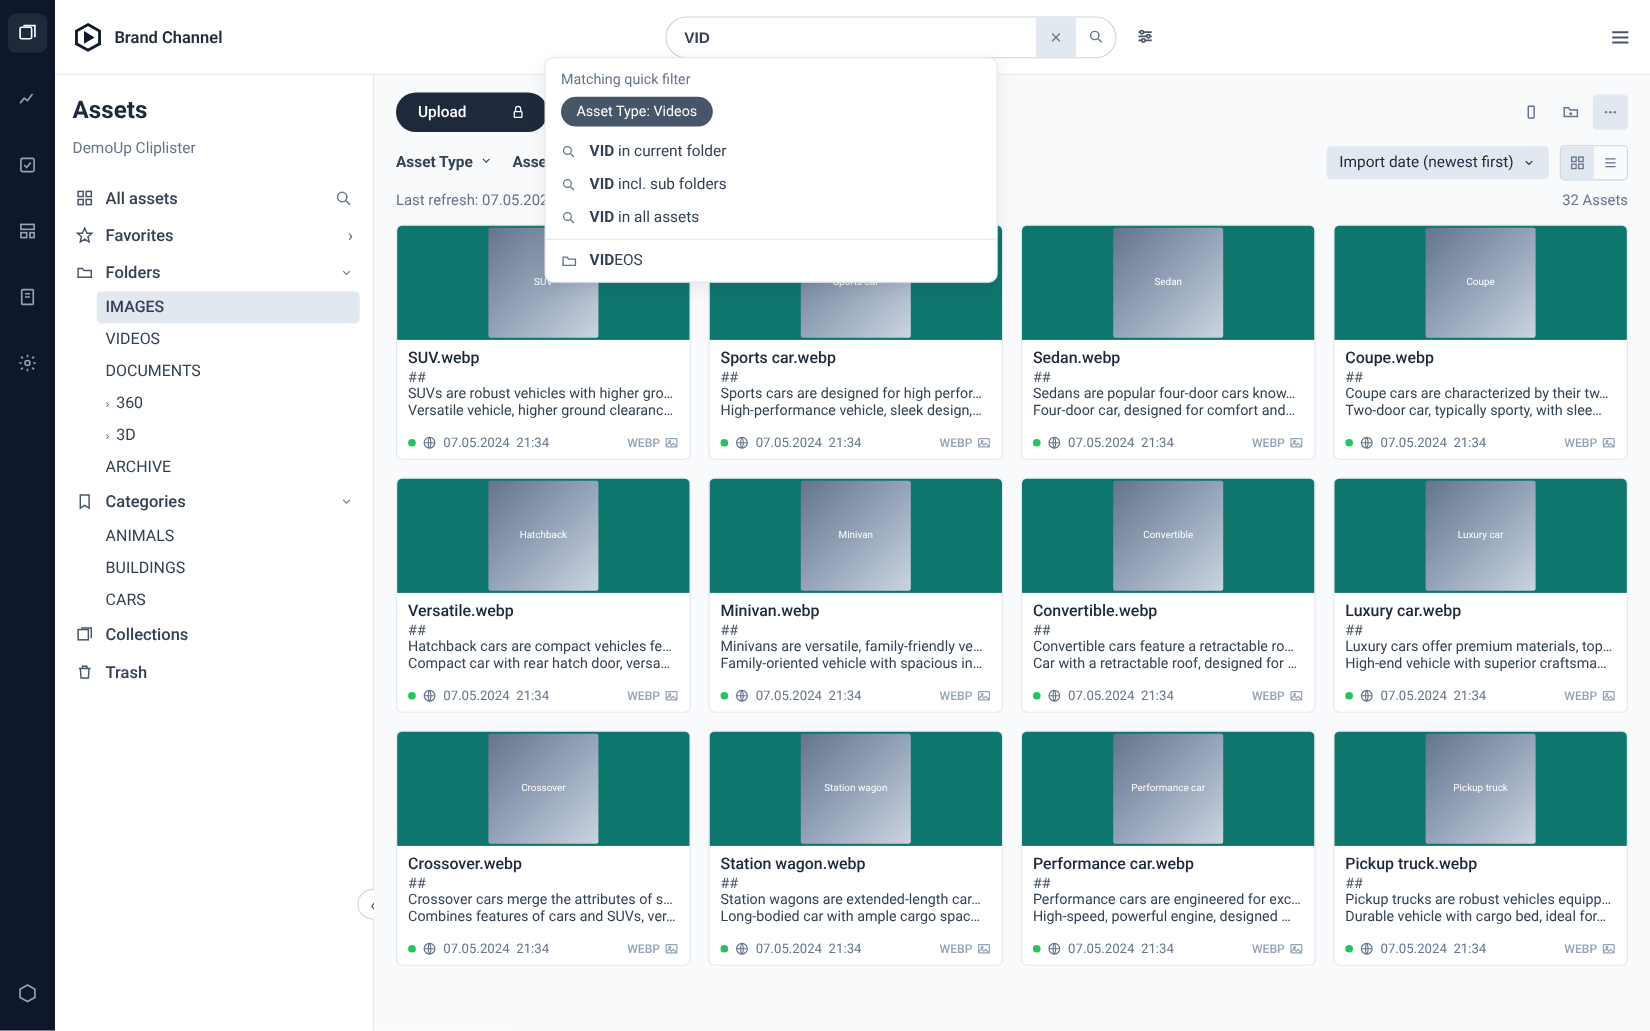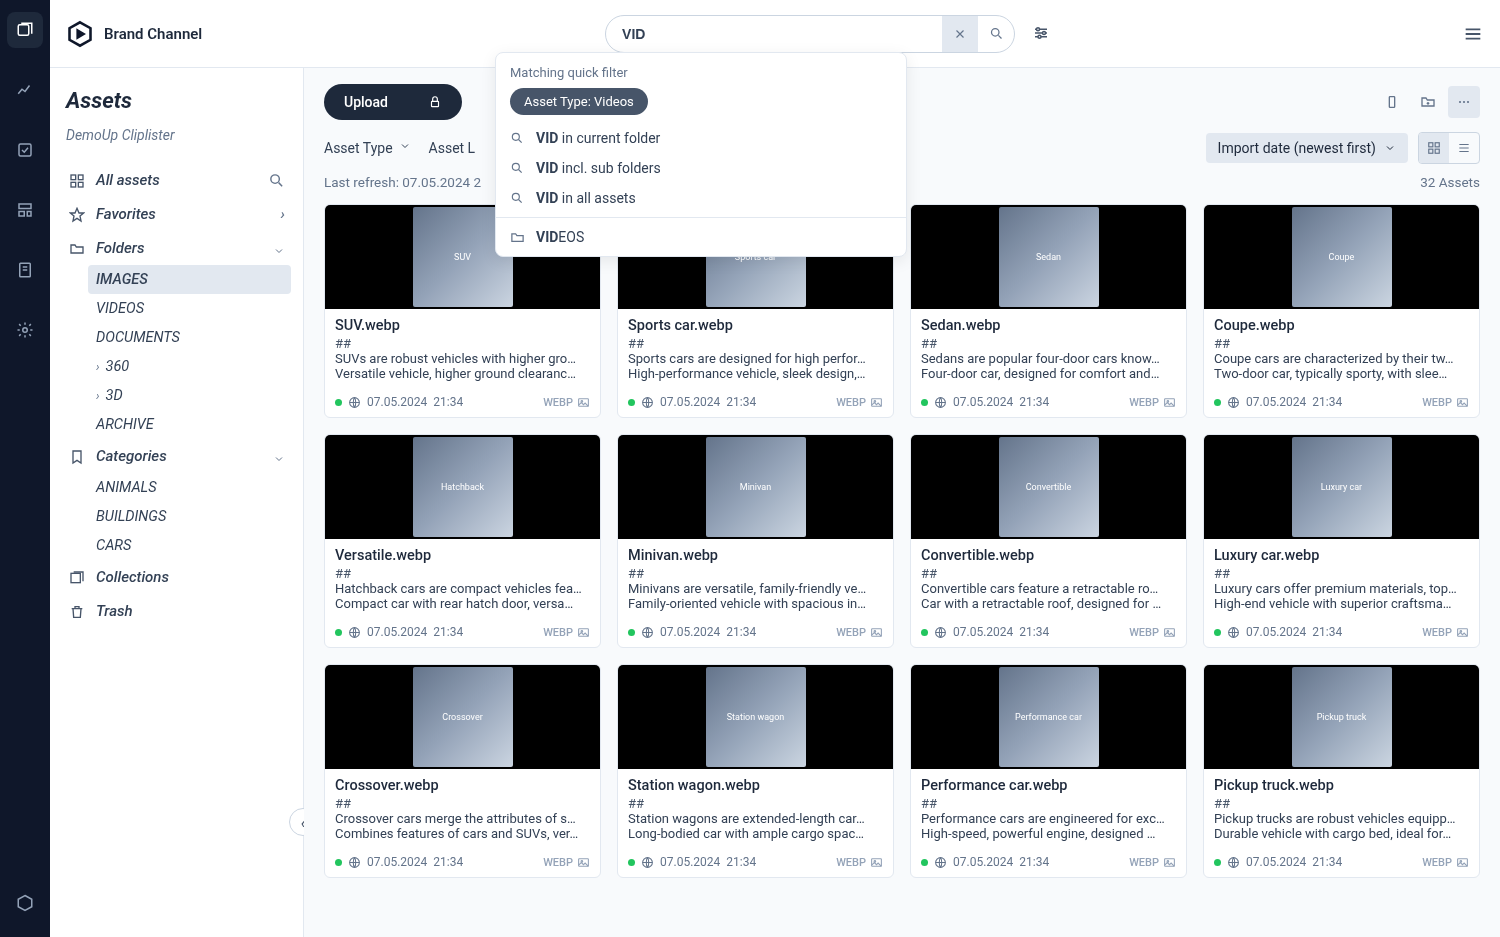--- a/index.html
+++ b/index.html
@@ -15,49 +15,49 @@
 .logo-icon { width: 28px; height: 28px; }
 .search-wrap { flex: 1; display: flex; justify-content: center; position: relative; }
 .search-box { width: 410px; display: flex; align-items: center; border: 1px solid #cbd5e1; border-radius: 22px; overflow: hidden; position: relative; }
 .search-input { flex: 1; border: none; outline: none; padding: 8px 16px; font-size: 14px; font-weight: 600; color: #334155; background: transparent; }
 .search-btn-group { display: flex; }
 .search-btn { width: 36px; height: 36px; display: flex; align-items: center; justify-content: center; cursor: pointer; color: #64748b; }
 .search-btn.clear { background: #e2e8f0; }
 .filter-icon { width: 36px; height: 36px; display: flex; align-items: center; justify-content: center; color: #475569; cursor: pointer; margin-left: 8px; }
 .menu-icon { color: #475569; cursor: pointer; }
 .body { flex: 1; display: flex; overflow: hidden; }
-.sidebar { width: 254px; border-right: 1px solid #e2e8f0; padding: 20px 12px; position: relative; font-style: italic; }
+.sidebar { width: 290px; border-right: 1px solid #e2e8f0; padding: 20px 12px; position: relative; }
 .sidebar h1 { font-size: 22px; font-weight: 700; margin-bottom: 14px; padding-left: 4px; }
 .sidebar-sub { font-size: 14px; color: #64748b; padding-left: 4px; margin-bottom: 20px; }
-.side-row { display: flex; align-items: flex-end; padding: 8px 6px; border-radius: 6px; cursor: pointer; font-size: 15px; color: #334155; gap: 10px; }
+.side-row { display: flex; align-items: center; padding: 8px 6px; border-radius: 6px; cursor: pointer; font-size: 15px; color: #334155; gap: 10px; }
 .side-row .icn { width: 18px; display: flex; justify-content: center; color: #475569; }
 .side-row.bold { font-weight: 500; }
 .side-row .end { margin-left: auto; color: #64748b; }
 .side-children { padding-left: 26px; }
 .side-child { padding: 6px 8px; font-size: 14.5px; color: #334155; cursor: pointer; border-radius: 4px; display: flex; align-items: center; gap: 6px; }
 .side-child.active { background: #e2e8f0; font-weight: 500; align-items: center; }
 .side-child .chev { color: #64748b; font-size: 12px; }
 .collapse-btn { position: absolute; right: -14px; top: 740px; width: 28px; height: 28px; border-radius: 50%; background: #fff; border: 1px solid #cbd5e1; display: flex; align-items: center; justify-content: center; cursor: pointer; color: #475569; }
 .content { flex: 1; padding: 16px 20px; overflow-y: auto; background: #f8fafc; position: relative; }
 .toolbar { display: flex; align-items: center; gap: 12px; margin-bottom: 12px; }
 .upload-btn { background: #1e293b; color: #fff; padding: 10px 20px; border-radius: 18px; font-size: 14px; font-weight: 500; display: flex; align-items: center; gap: 40px; cursor: pointer; }
 .top-actions { margin-left: auto; display: flex; gap: 4px; }
 .icon-btn { width: 32px; height: 32px; border-radius: 4px; display: flex; align-items: center; justify-content: center; color: #64748b; cursor: pointer; }
 .icon-btn.solid { background: #e2e8f0; }
 .filterbar { display: flex; align-items: center; gap: 18px; margin-bottom: 10px; font-size: 14px; }
-.filter-drop { display: flex; align-items: flex-start; gap: 6px; color: #334155; cursor: pointer; }
+.filter-drop { display: flex; align-items: flex-start; gap: 6px; color: #334155; cursor: pointer; font-weight: bold; }
 .sort-pill { background: #e2e8f0; padding: 7px 12px; border-radius: 4px; display: flex; align-items: center; gap: 8px; font-size: 14px; cursor: pointer; }
 .view-toggle { display: flex; border: 1px solid #cbd5e1; border-radius: 4px; overflow: hidden; }
 .view-btn { width: 30px; height: 30px; display: flex; align-items: center; justify-content: center; color: #64748b; cursor: pointer; }
 .view-btn.active { background: #e2e8f0; }
 .right-controls { margin-left: auto; display: flex; align-items: center; gap: 10px; }
 .refresh-row { display: flex; justify-content: space-between; font-size: 13.5px; color: #64748b; margin-bottom: 14px; }
 .grid { display: grid; grid-template-columns: repeat(4, 1fr); gap: 16px; }
 .card { background: #fff; border: 1px solid #e2e8f0; border-radius: 6px; overflow: hidden; }
-.thumb { height: 104px; background: #000000; display: flex; align-items: center; justify-content: center; }
+.thumb { height: 104px; background: #0f766e; display: flex; align-items: center; justify-content: center; }
 .thumb-img { width: 100px; height: 100px; background: linear-gradient(135deg,#64748b,#94a3b8,#cbd5e1); border-radius: 2px; display: flex; align-items: center; justify-content: center; font-size: 9px; color: #fff; text-align: center; padding: 4px; }
 .card-body { padding: 8px 10px 8px; }
 .card-title { font-size: 14.5px; font-weight: 500; color: #1e293b; margin-bottom: 2px; }
 .card-hash { font-size: 13px; color: #475569; }
 .card-desc { font-size: 13px; color: #334155; white-space: nowrap; overflow: hidden; text-overflow: ellipsis; }
 .card-foot { display: flex; align-items: center; gap: 6px; padding: 6px 10px 8px; font-size: 12px; color: #64748b; }
 .dot { width: 7px; height: 7px; border-radius: 50%; background: #22c55e; }
 .globe { color: #64748b; }
 .foot-right { margin-left: auto; display: flex; align-items: center; gap: 4px; font-weight: 500; color: #94a3b8; font-size: 11px; }
 

